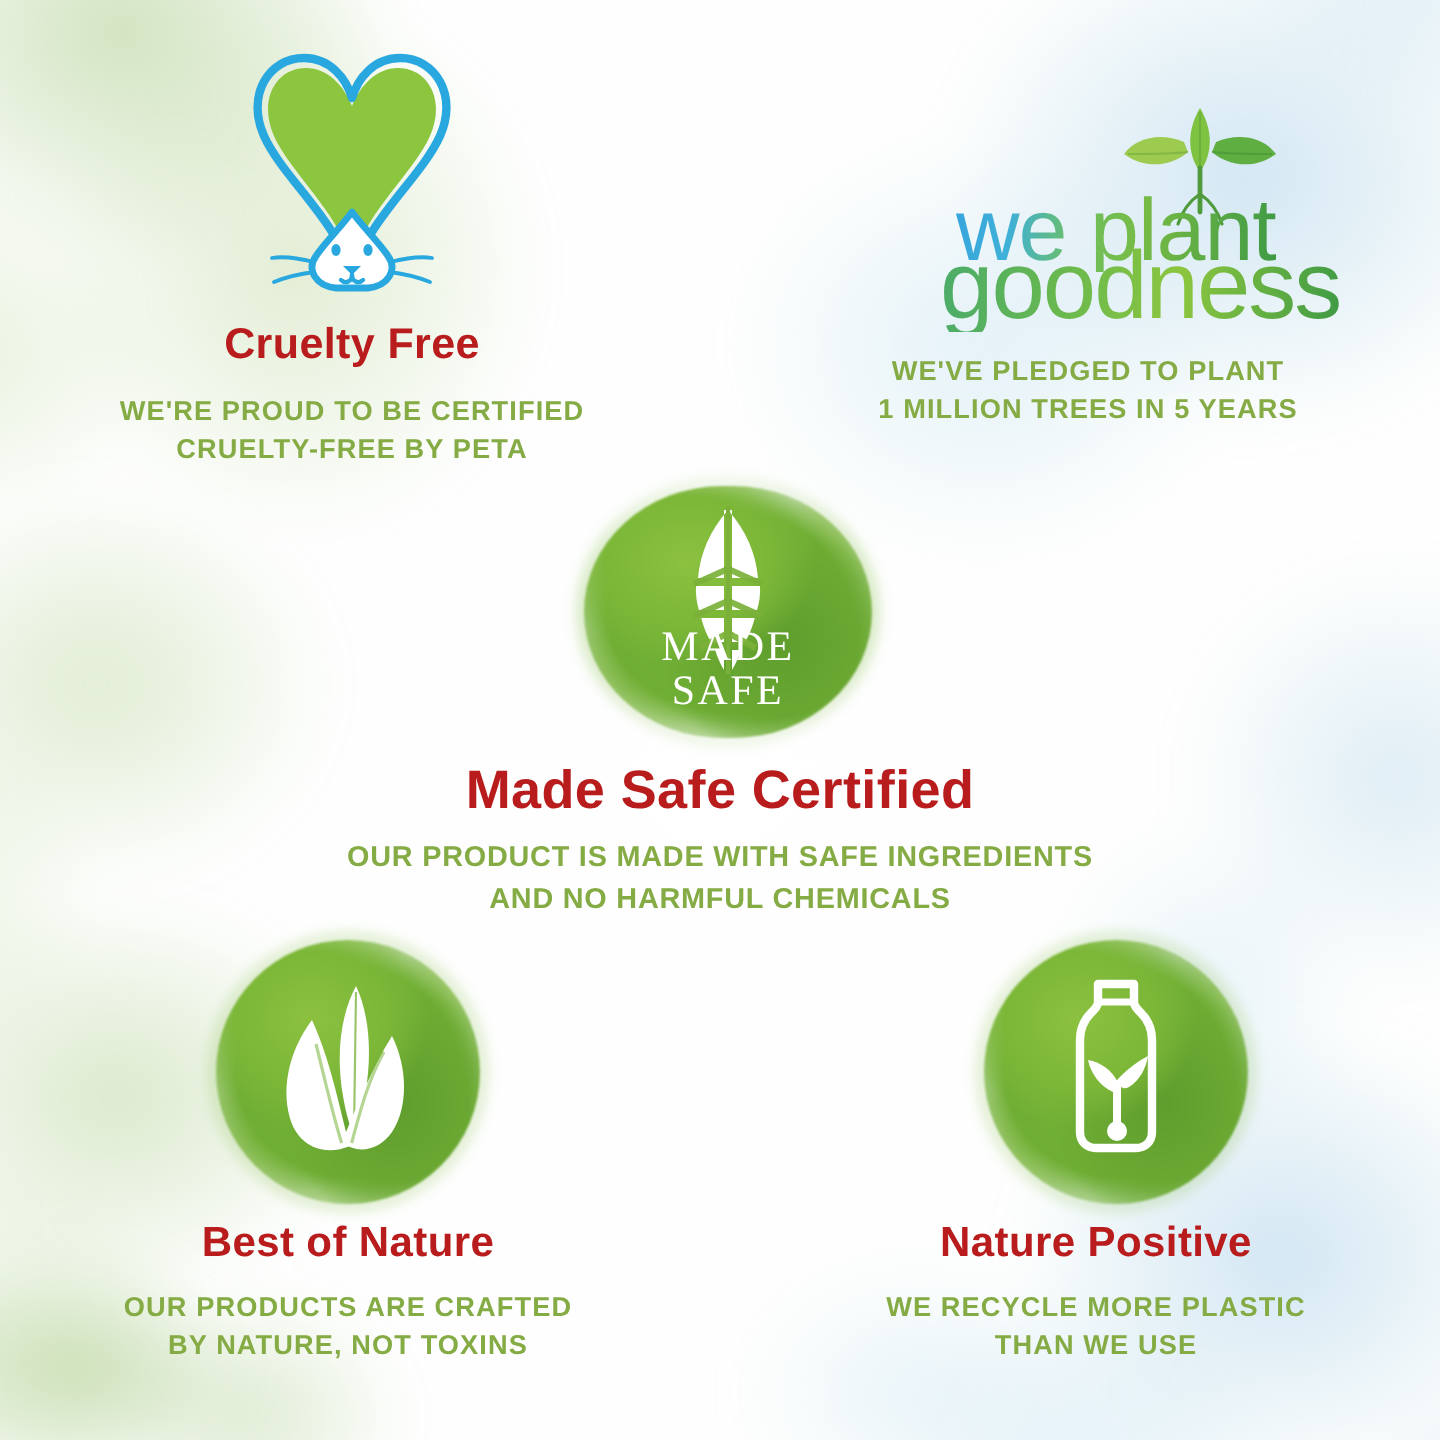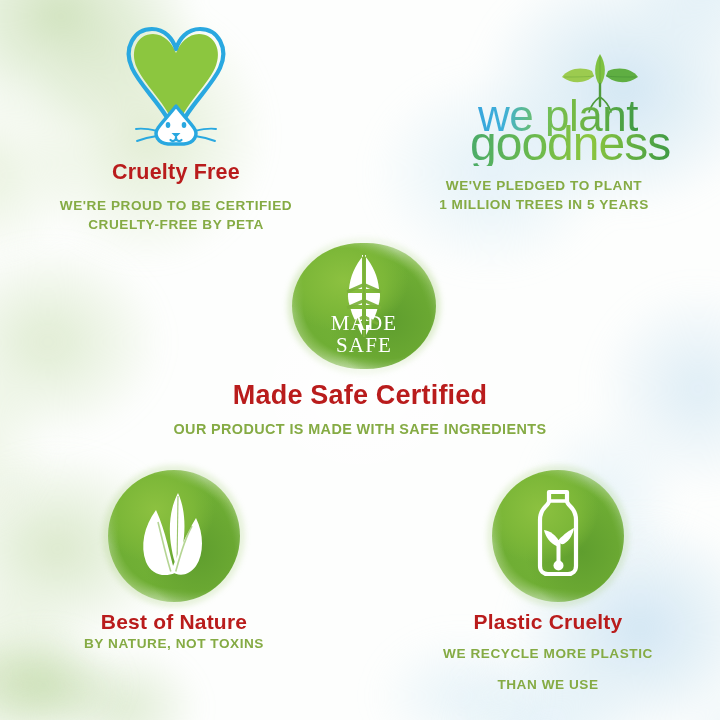--- a/index.html
+++ b/index.html
@@ -320,26 +320,28 @@
 
   <div id="panel-plant" class="panel">
     <div class="title">We Plant Goodness</div>
     <div class="desc">WE'VE PLEDGED TO PLANT</div>
     <div class="desc" style="margin-top:0">1 MILLION TREES IN 5 YEARS</div>
   </div>
 
   <div id="panel-madesafe" class="panel">
     <div class="title">Made Safe Certified</div>
     <div class="desc">OUR PRODUCT IS MADE WITH SAFE INGREDIENTS</div>
+    <div class="desc" style="margin-top:0">AND NO HARMFUL CHEMICALS</div>
   </div>
 
   <div id="panel-nature" class="panel">
     <div class="title">Best of Nature</div>
+    <div class="desc">OUR PRODUCTS ARE CRAFTED</div>
     <div class="desc" style="margin-top:0">BY NATURE, NOT TOXINS</div>
   </div>
 
   <div id="panel-plastic" class="panel">
-    <div class="title">Plastic Cruelty</div>
+    <div class="title">Nature Positive</div>
     <div class="desc">WE RECYCLE MORE PLASTIC</div>
-    <div class="desc" style="margin-top:12px">THAN WE USE</div>
+    <div class="desc" style="margin-top:0">THAN WE USE</div>
   </div>
 
 </div>
 
 </body></html>

